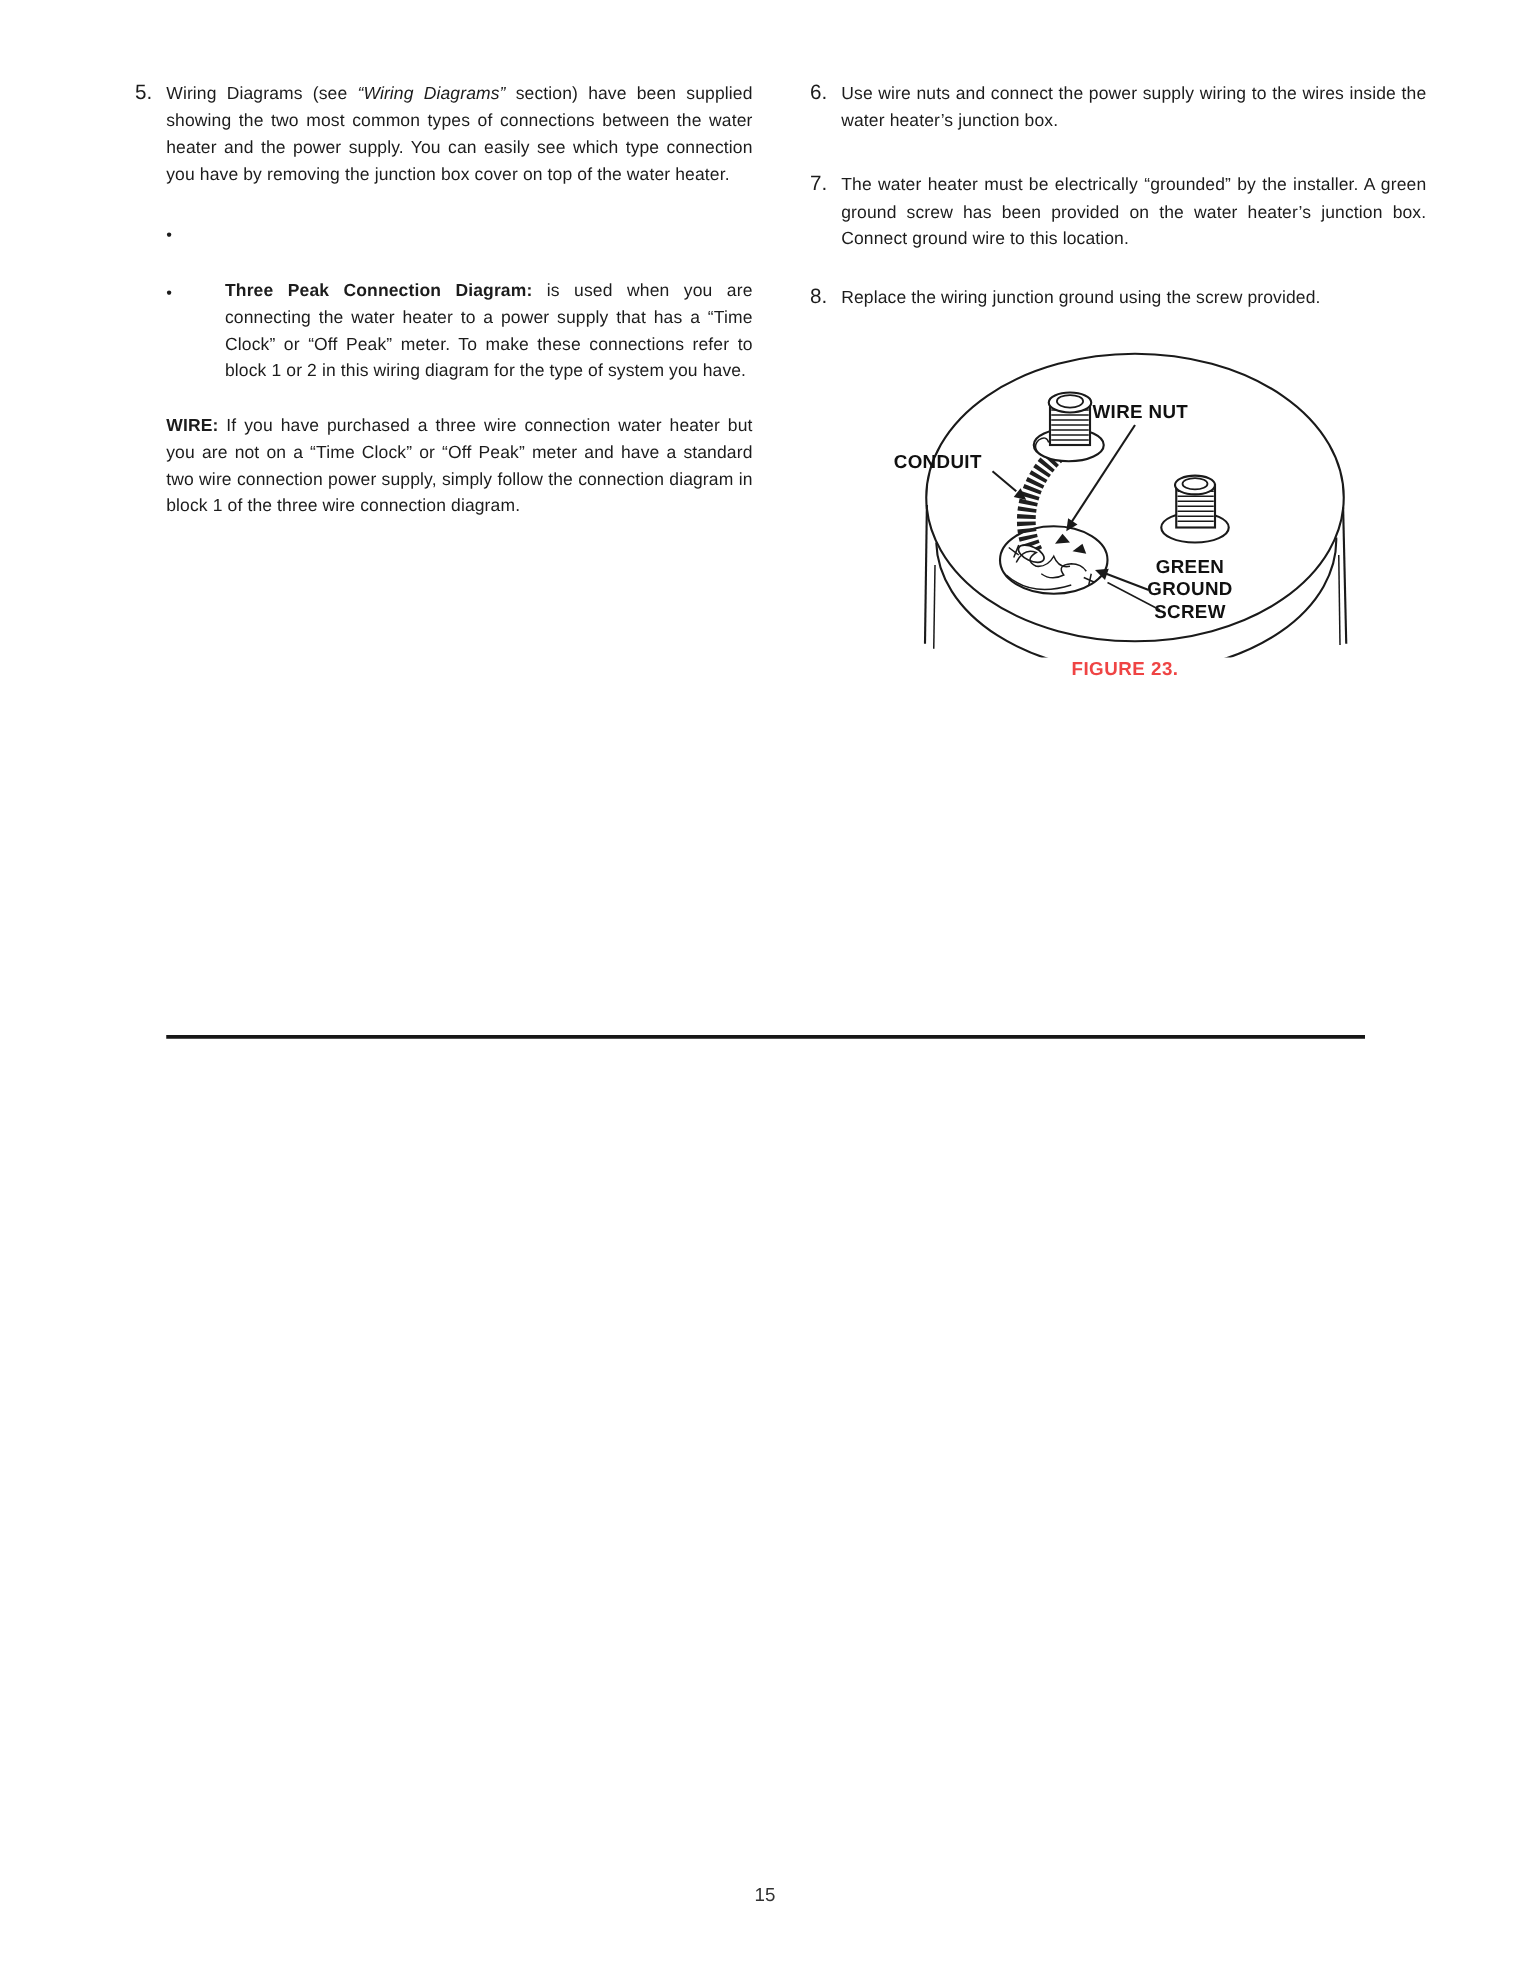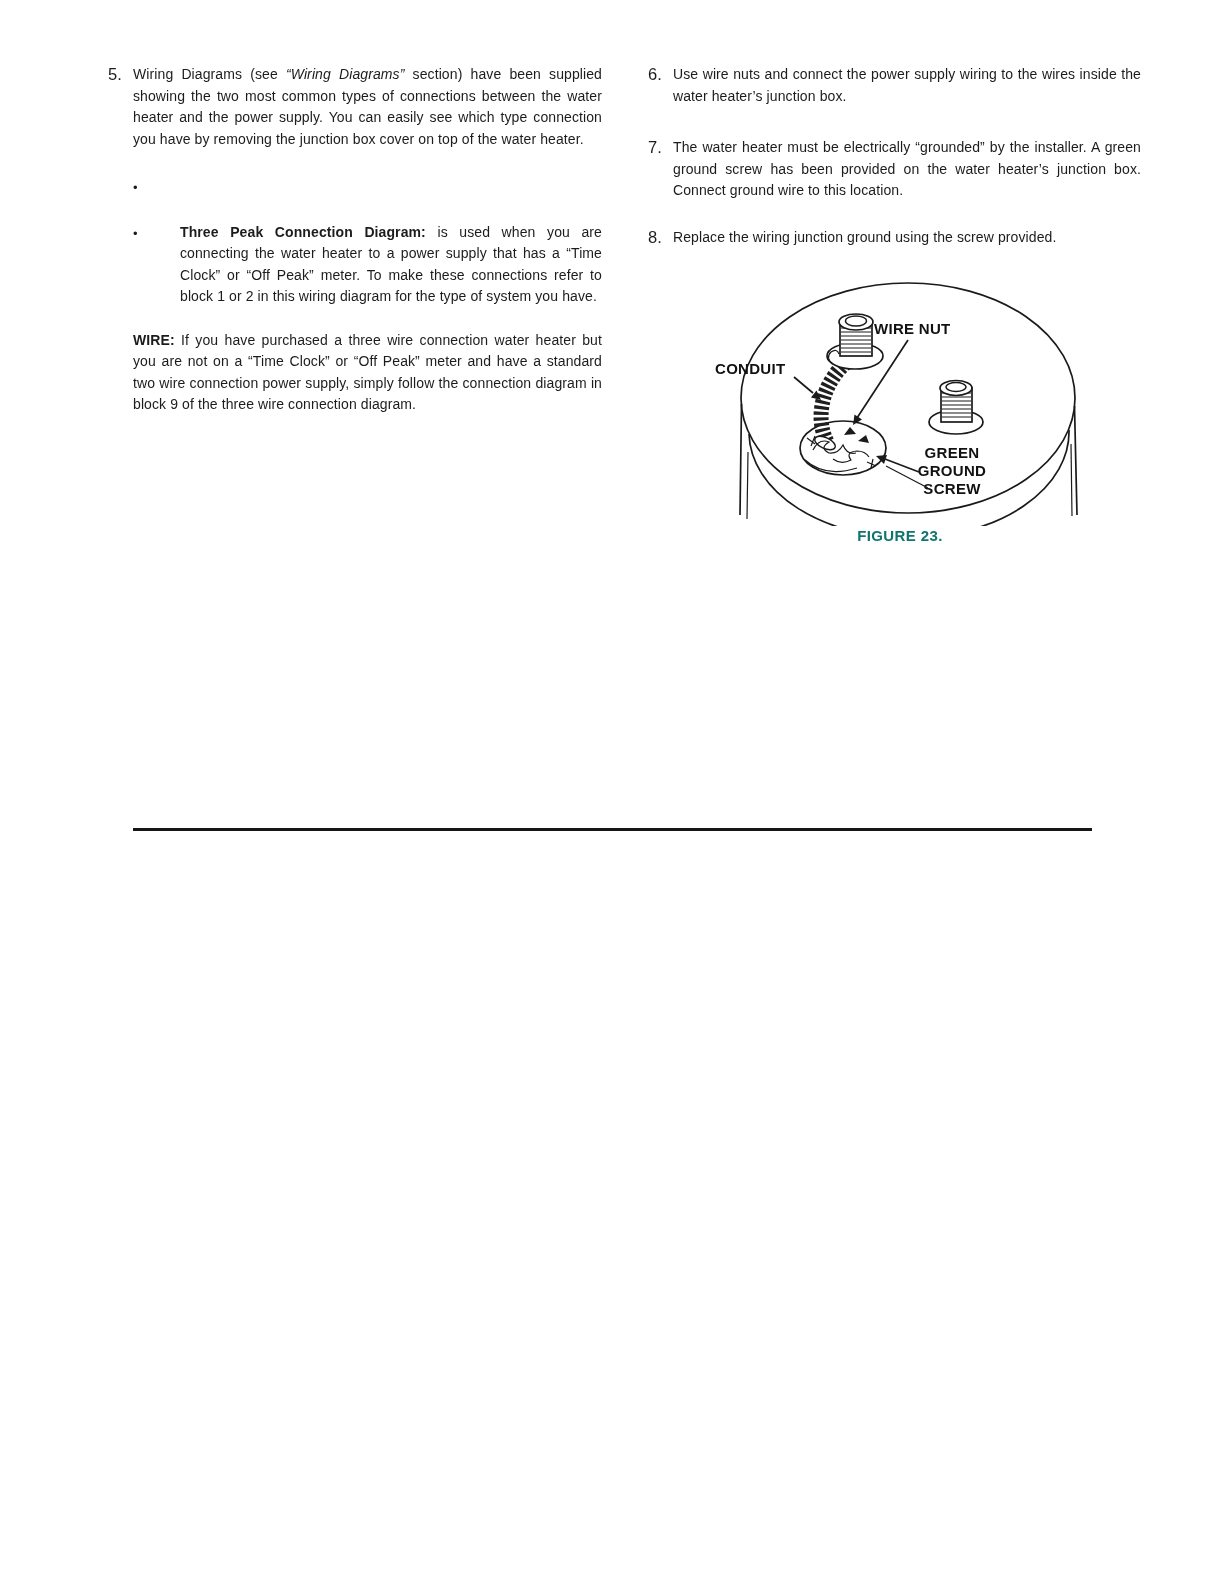--- a/index.html
+++ b/index.html
@@ -23,21 +23,21 @@
   .bullet { margin-left:25px; }
   .bullet .bmark { flex:0 0 47px; width:47px; font-size:13px; line-height:21.5px; padding-top:1px; }
   .mt26 { margin-top:26px; }
   .mt23 { margin-top:23px; }
   .mt30 { margin-top:30px; }
   .mt25 { margin-top:25px; }
   .note { margin-left:25px; margin-top:22px; }
   .figure { position:absolute; left:695px; top:276px; width:410px; height:284px; }
   .figcaption {
     position:absolute; left:0; top:251px; width:410px; text-align:center;
-    font-size:15px; font-weight:bold; letter-spacing:0.4px; color:#0f766e;
+    font-size:15px; font-weight:bold; letter-spacing:0.4px; color:#ef4444;
   }
   .ln   { stroke:#1a1a1a; stroke-width:1.7; fill:none; }
   .thin { stroke:#1a1a1a; stroke-width:1.2; fill:none; }
   .figlabel {
     font-family:"Liberation Sans", sans-serif; font-size:15px; font-weight:bold;
     fill:#111; letter-spacing:0.3px;
   }
   .divider { position:absolute; left:133px; top:828px; width:959px; height:3px; background:#161616; }
   .pagenum {
     position:absolute; left:0; top:1508px; width:1224px; text-align:center;
@@ -58,21 +58,21 @@
 
     <div class="li bullet mt26">
       <span class="bmark">•</span>
     </div>
 
     <div class="li bullet mt23">
       <span class="bmark">•</span>
       <p class="body"><b>Three Peak Connection Diagram:</b><span> is used when you are connecting the water heater to a power supply that has a “Time Clock” or “Off Peak” meter. To make these connections refer to block 1 or 2 in this wiring diagram for the type of system you have.</span></p>
     </div>
 
-    <p class="body note"><b>WIRE:</b><span> If you have purchased a three wire connection water heater but you are not on a “Time Clock” or “Off Peak” meter and have a standard two wire connection power supply, simply follow the connection diagram in block 9 of the three wire connection diagram.</span></p>
+    <p class="body note"><b>WIRE:</b><span> If you have purchased a three wire connection water heater but you are not on a “Time Clock” or “Off Peak” meter and have a standard two wire connection power supply, simply follow the connection diagram in block 1 of the three wire connection diagram.</span></p>
   </div>
 
   <div class="col col-right">
 
     <div class="li">
       <span class="num">6.</span>
       <p class="body">Use wire nuts and connect the power supply wiring to the wires inside the water heater’s junction box.</p>
     </div>
 
     <div class="li mt30">
@@ -152,13 +152,14 @@
         <line class="thin" x1="233" y1="212" x2="191" y2="190"></line>
         <polygon points="181,180 192,179 189,188" fill="#1a1a1a"></polygon>
       </g>
     </svg>
 
     <div class="figcaption">FIGURE 23.</div>
   </div>
 
   <div class="divider"></div>
 
+  <div class="pagenum">15</div>
 </div>
 
 </body></html>

